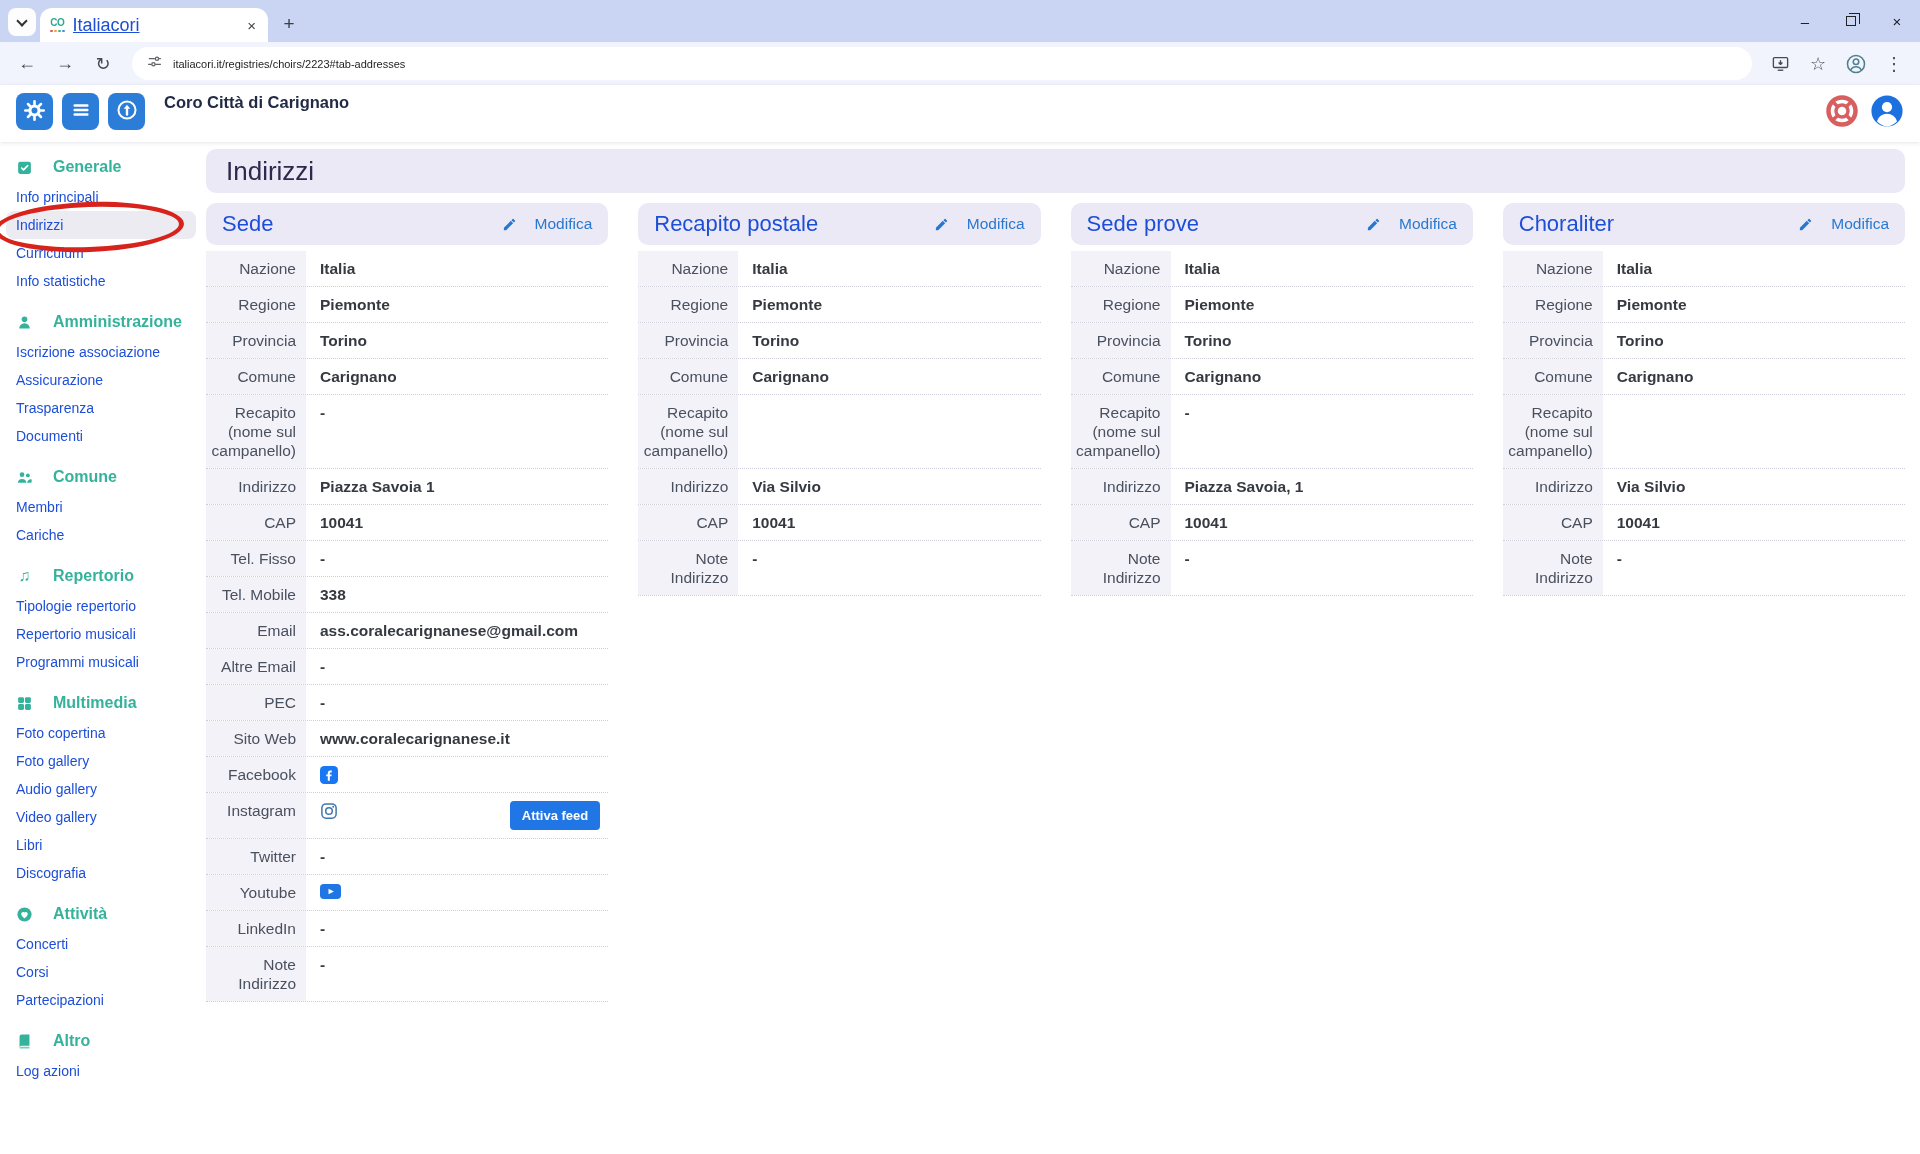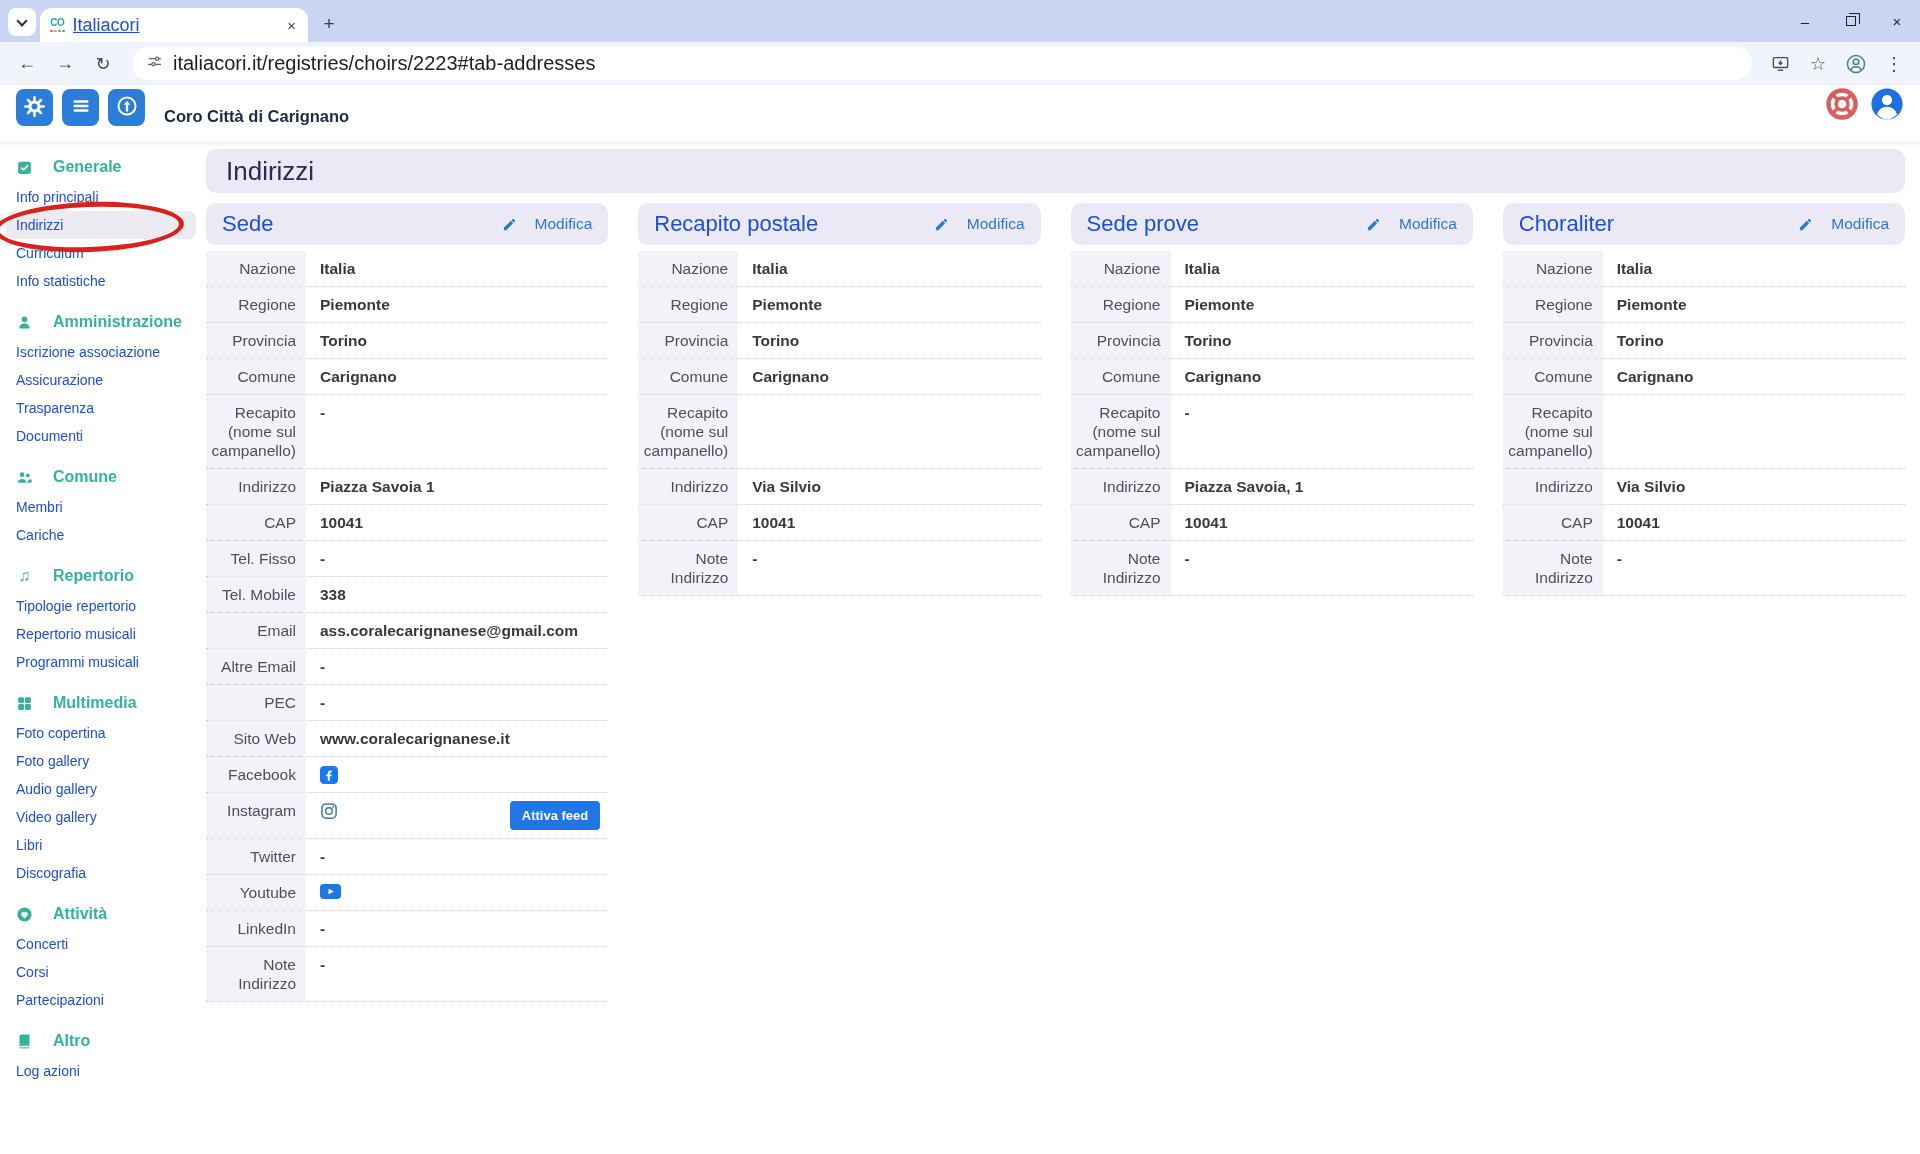--- a/index.html
+++ b/index.html
@@ -5,46 +5,46 @@
   * { margin:0; padding:0; box-sizing:border-box; }
   html,body { width:1920px; height:1154px; overflow:hidden; background:#fff;
     font-family:"Liberation Sans","DejaVu Sans",sans-serif; }
 
   
   .tabstrip { height:42px; background:#c9d5f3; display:flex; align-items:flex-end; position:relative; }
   .tab-search-btn { position:absolute; left:8px; top:8px; width:28px; height:28px; background:#fdfdfe;
     border-radius:8px; display:grid; place-items:center; }
   .chev-down { width:8px; height:8px; border-left:2px solid #333; border-bottom:2px solid #333;
     transform:rotate(-45deg); margin-top:-3px; }
-  .tab { margin-left:40px; width:268px; height:34px; background:#fff; border-radius:12px 12px 0 0;
+  .tab { margin-left:40px; width:228px; height:34px; background:#fff; border-radius:12px 12px 0 0;
     display:flex; align-items:center; padding:13px 10px; gap:8px; }
   .favicon { display:flex; flex-direction:column; align-items:center; line-height:1; }
   .favicon .co { font-size:10px; font-weight:800; color:#2fa98d; letter-spacing:-.5px; }
   .favicon .dots { display:flex; gap:1.5px; margin-top:1.5px; }
   .favicon .dots i { width:2.5px; height:2.5px; border-radius:50%; display:block; }
   .tab-title { font-size:18px; color:#1d4ed8; flex:1; white-space:nowrap; overflow:hidden;text-decoration:underline; }
   .tab-close { font-size:15px; color:#444; padding:0 2px; }
   .new-tab-btn { width:30px; height:30px; margin:0 0 3px 6px; display:grid; place-items:center;
     font-size:19px; color:#3c4043; border-radius:50%; }
   .win-controls { position:absolute; right:0; top:0; height:42px; display:flex; }
   .win-btn { width:46px; height:42px; display:grid; place-items:center; font-size:15px; color:#202124; }
   .restore-box { width:10px; height:10px; border:1.4px solid #202124; position:relative; background:transparent; }
   .restore-box::before { content:""; position:absolute; left:1.5px; bottom:1.5px; width:10px; height:10px;
     border-top:1.4px solid #202124; border-right:1.4px solid #202124; }
 
   .toolbar { height:43px; background:#f1f4fc; display:flex; align-items:center; padding:0 10px; gap:4px; }
   .nav-ic { width:34px; height:34px; display:grid; place-items:center; font-size:18px; color:#474b50; border-radius:50%; }
   .omnibox { flex:1; height:33px; background:#fff; border-radius:17px; display:flex; align-items:center;
     padding:0 14px; gap:10px; margin:0 8px; }
-  .omnibox .url { font-size:20px; color:#1f1f1f; }
+  .omnibox .url { font-size:11px; color:#1f1f1f; }
   .tb-right { display:flex; align-items:center; gap:6px; }
   .tb-ic { width:32px; height:32px; display:grid; place-items:center; font-size:18px; color:#474b50; }
 
   
-  .app-header { height:57px; background:#fff; display:flex; align-items:flex-end; padding:16px 16px;
+  .app-header { height:57px; background:#fff; display:flex; align-items:flex-start; padding:8px 16px;
     box-shadow:0 1px 4px rgba(40,40,80,.12); position:relative; z-index:5; }
   .hdr-btn { width:37px; height:37px; border-radius:8px; background:#2b7dd8; display:grid; place-items:center;
     margin-right:9px; border:none; }
   .app-title { margin-left:10px; font-size:16.5px; font-weight:700; color:#222b45; }
   .hdr-right { margin-left:auto; display:flex; align-items:center; gap:10px; }
 
   
   .content { display:flex; position:relative; }
   .sidebar { width:200px; flex-shrink:0; padding:14px 0 0 16px; }
   .side-section { margin-top:16px; }

